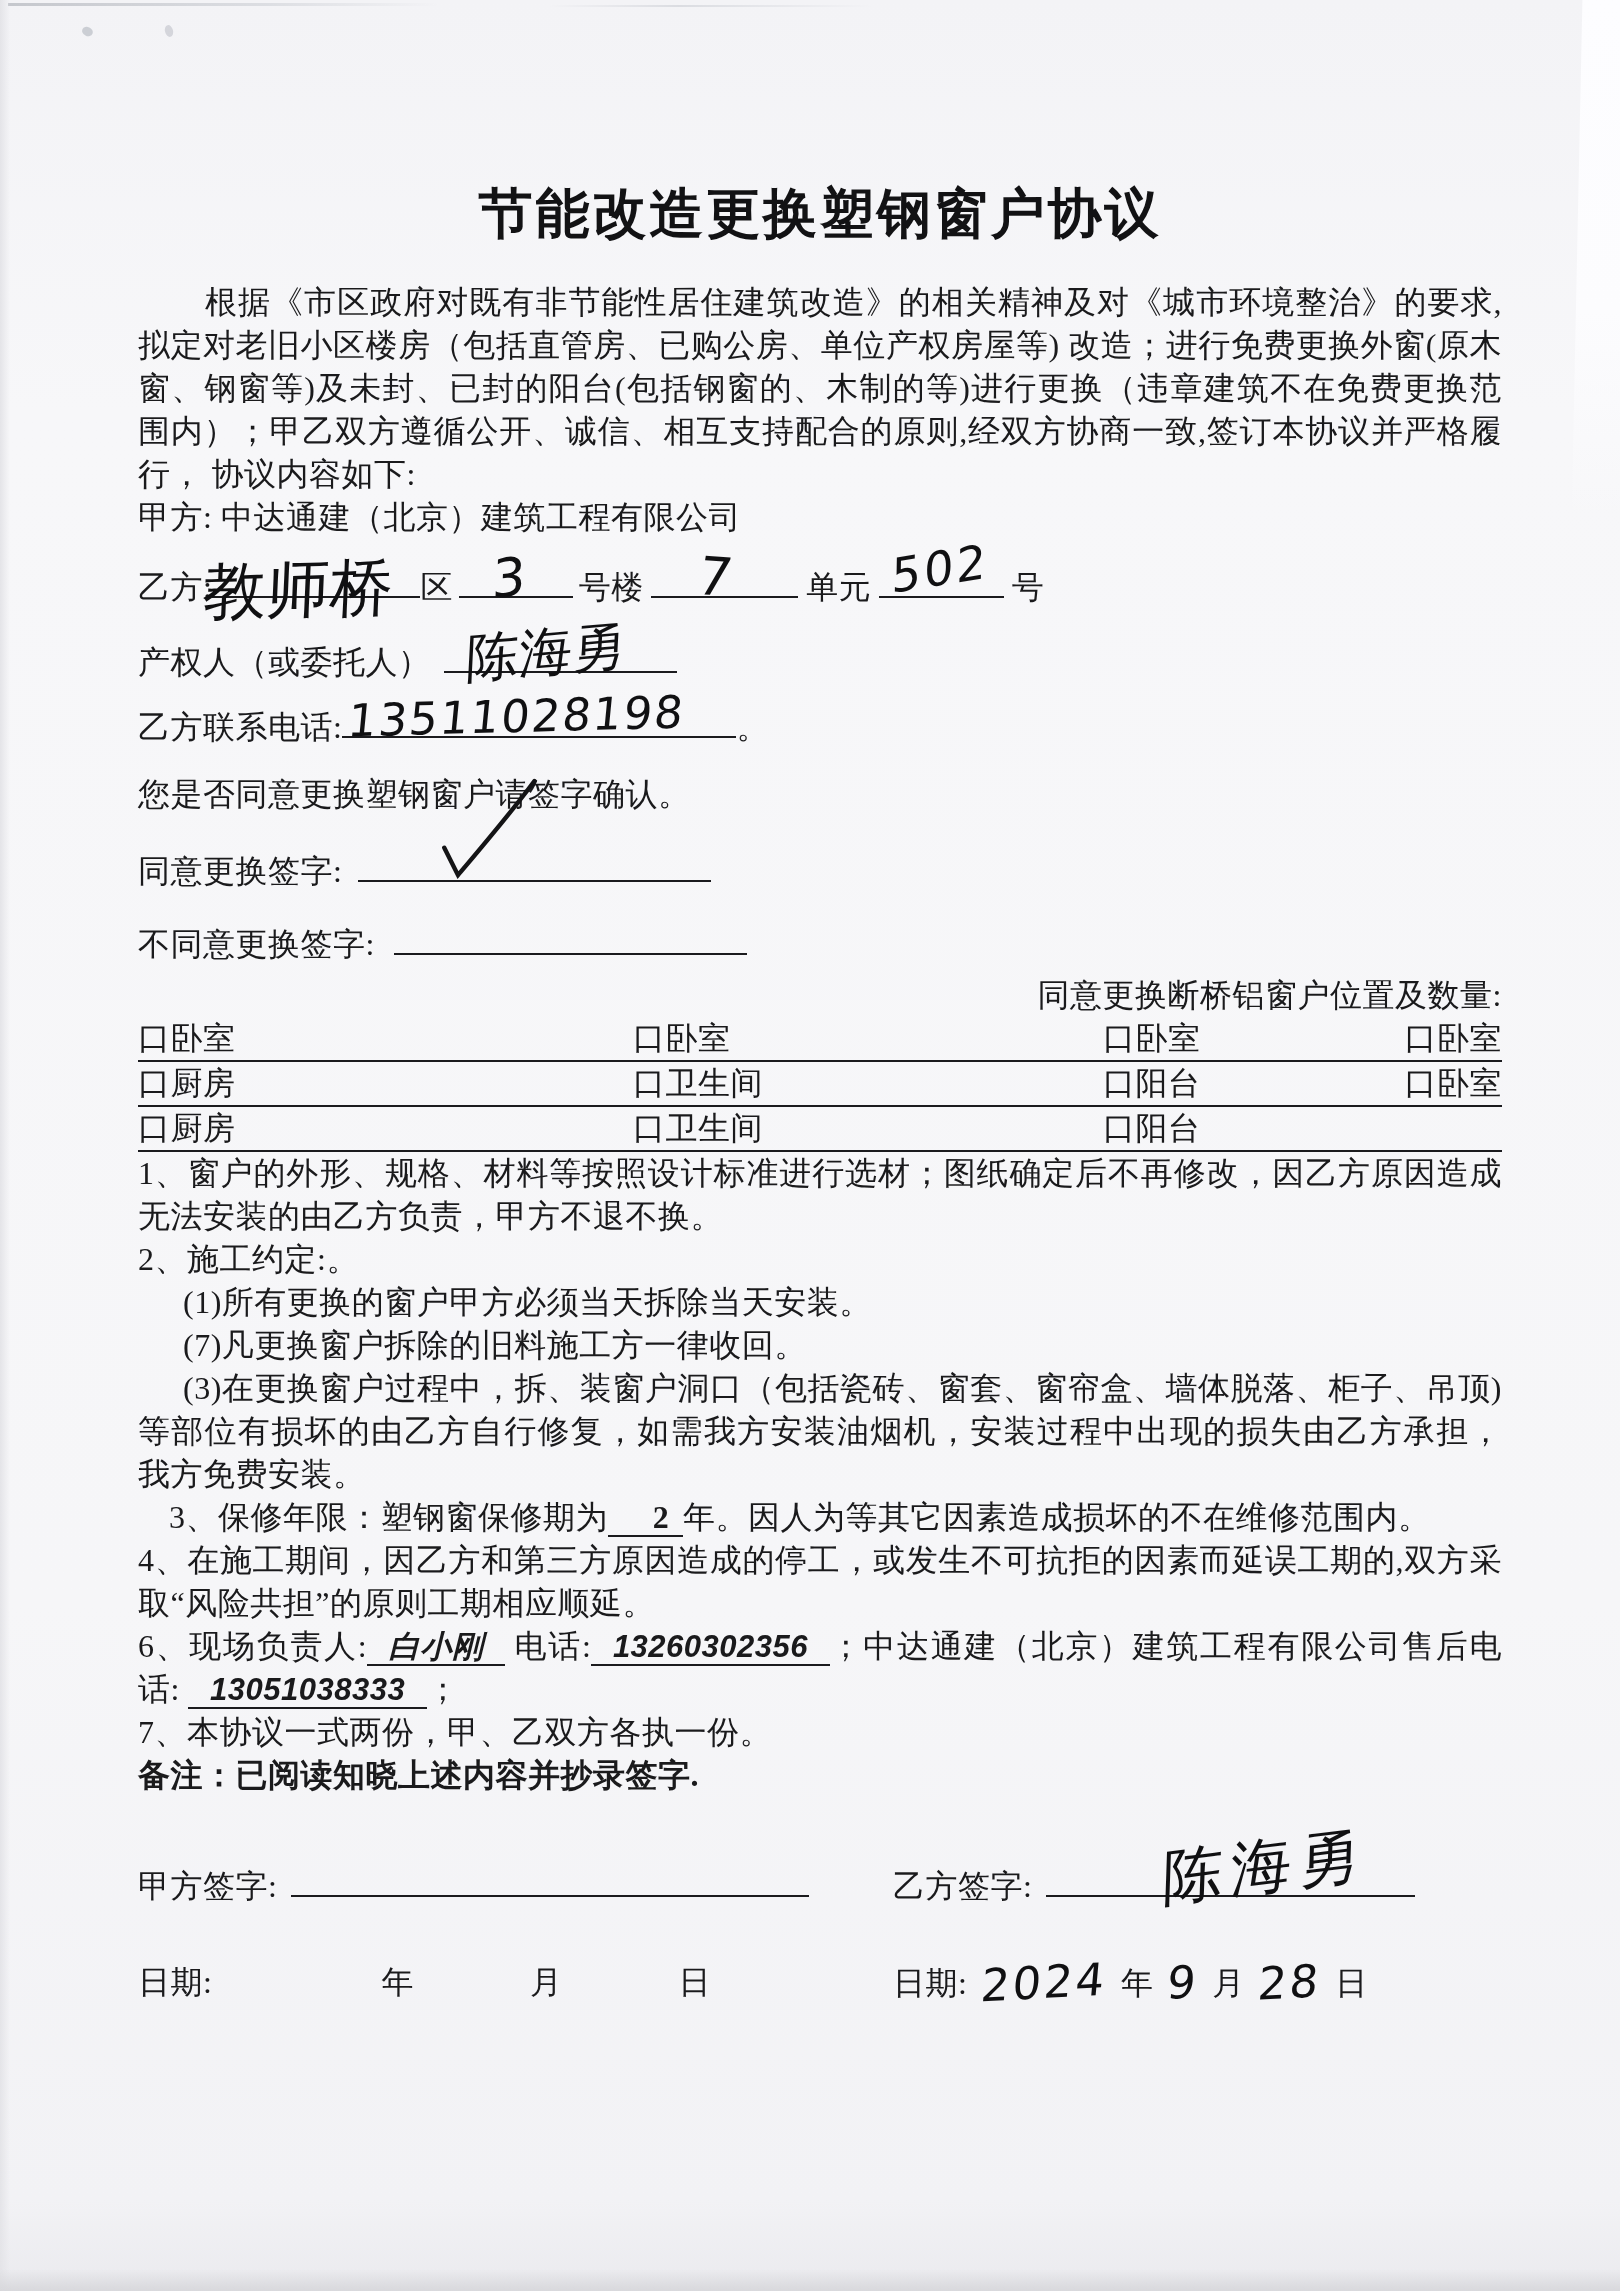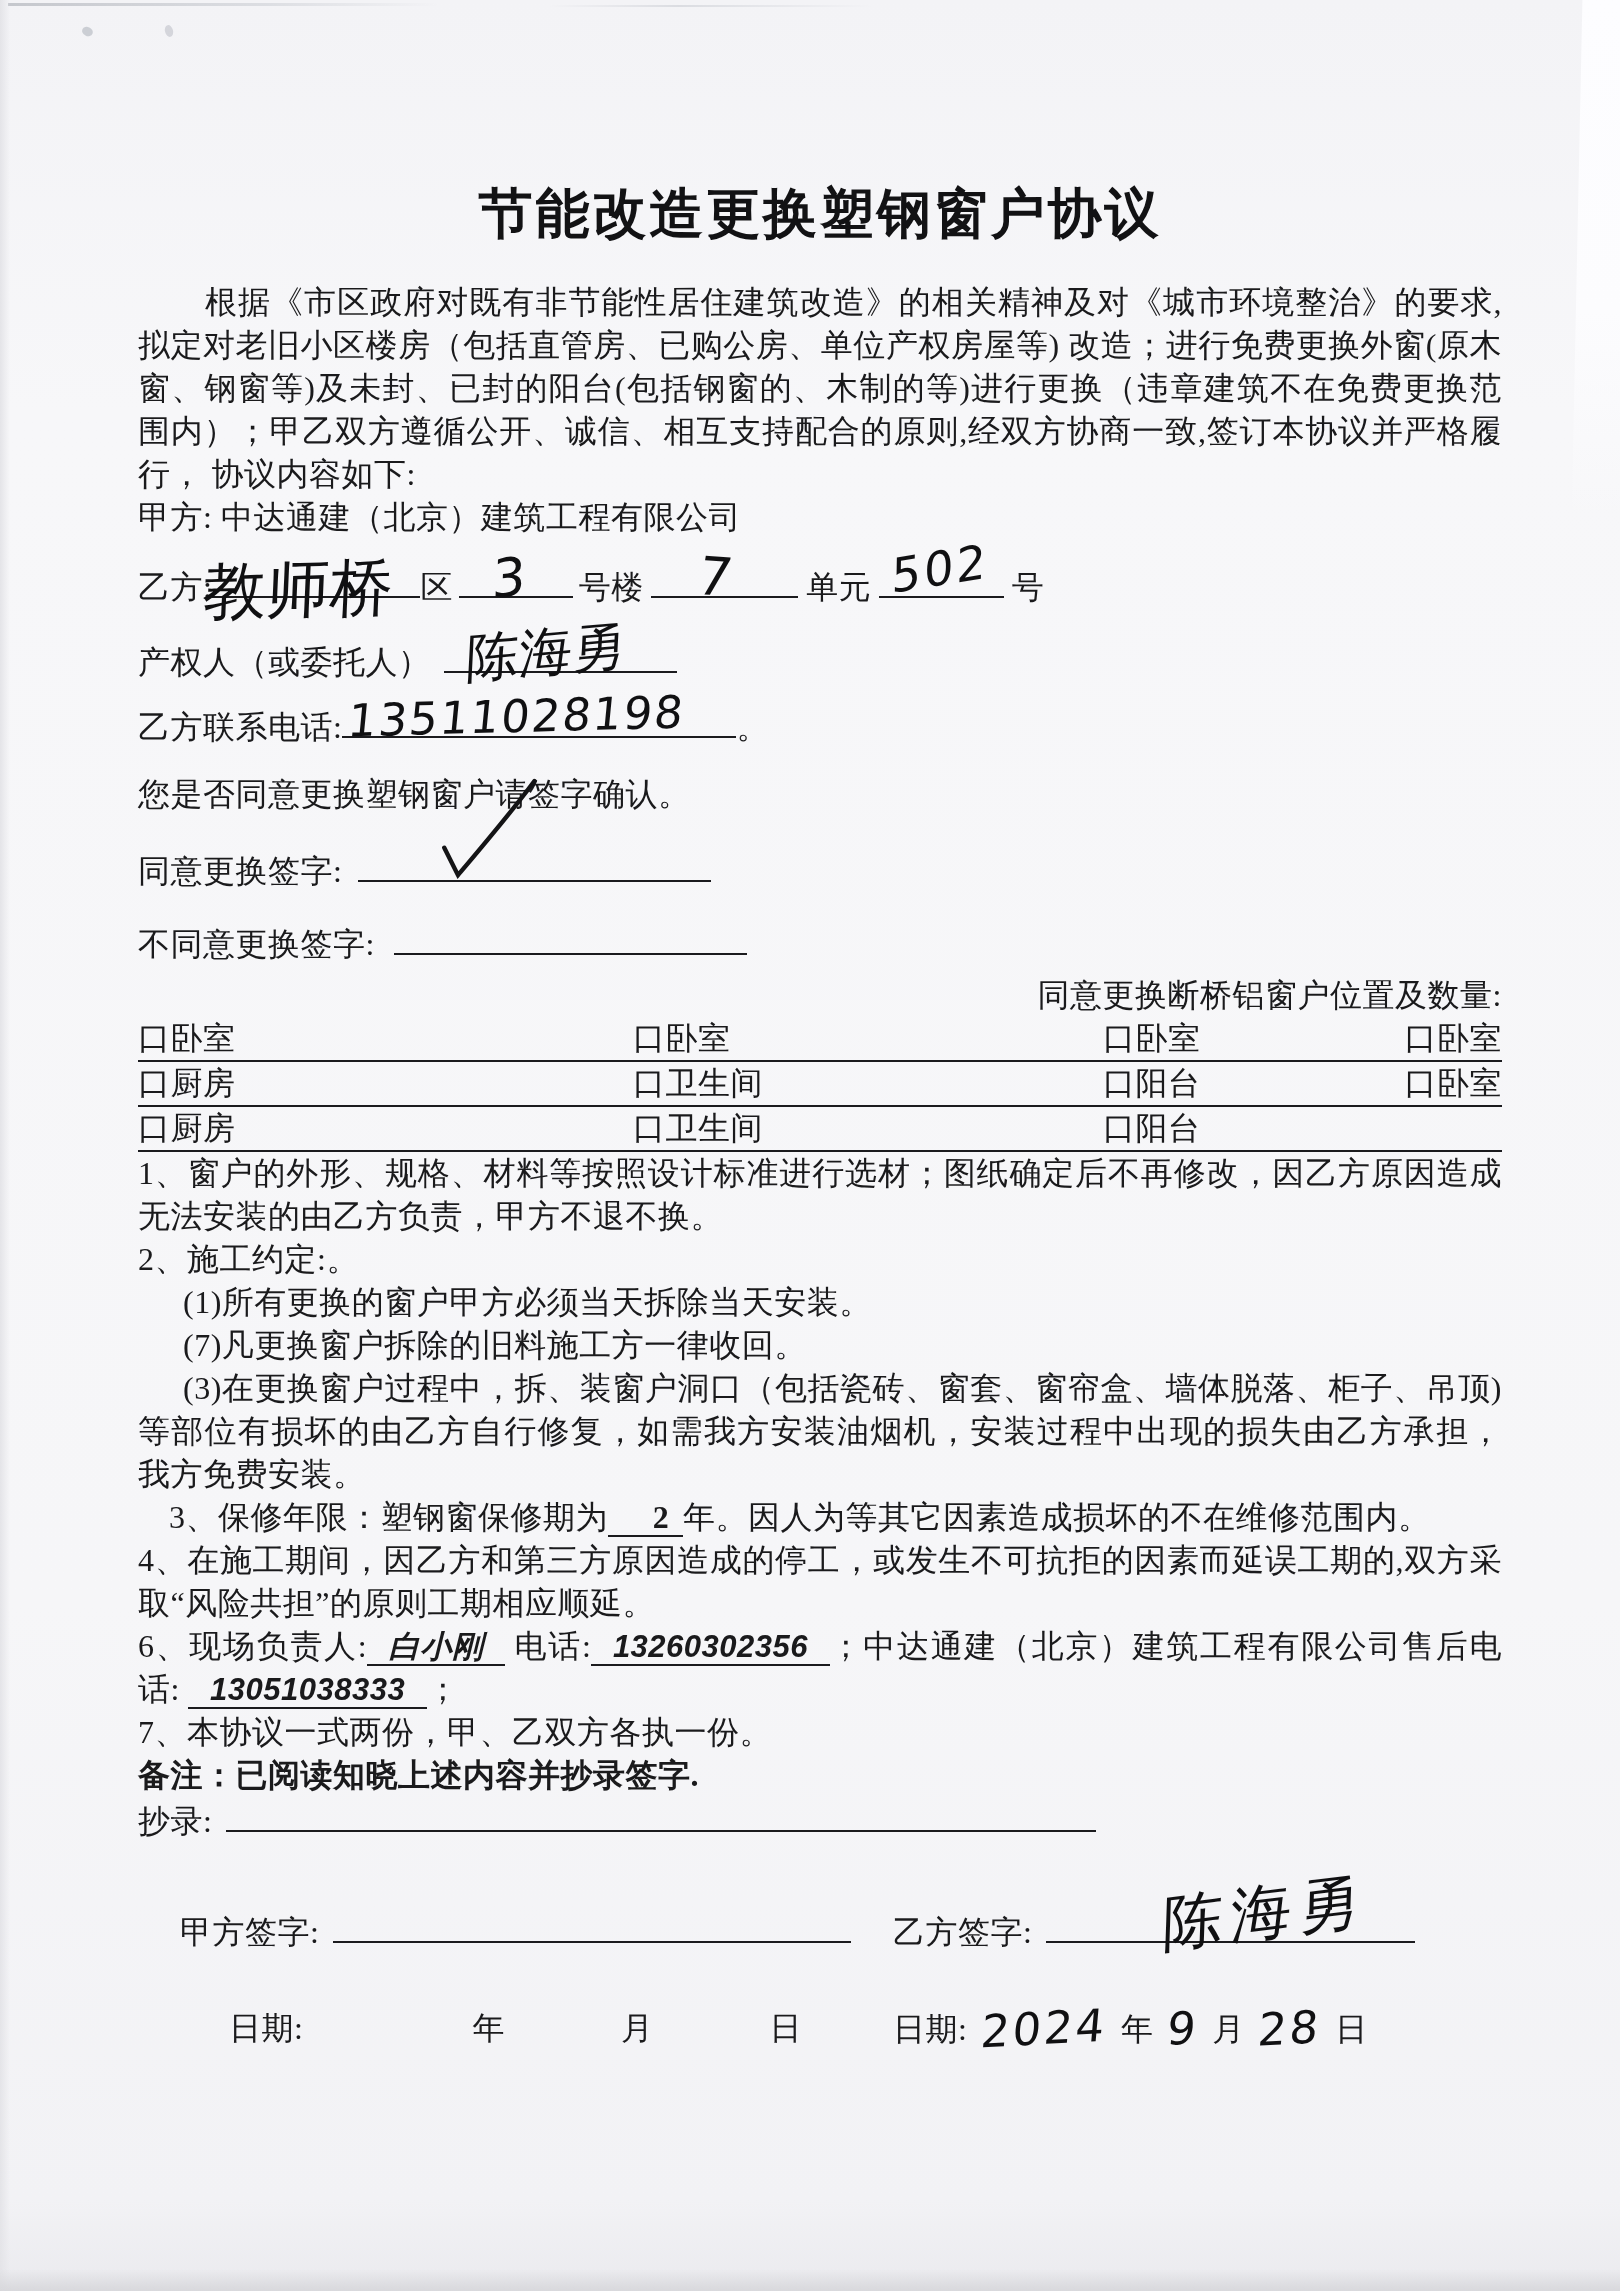--- a/index.html
+++ b/index.html
@@ -73,21 +73,21 @@
   .clause { margin-top:0; }
   .sub-item { text-indent:45px; }
   .indent-sm { text-indent:31px; }
   .inline-val { display:inline-block; border-bottom:2.9px solid #1b1b1e; padding:0 13.7px; font-weight:bold; line-height:35px; }
   .fill-print { display:inline-block; border-bottom:2.9px solid #1b1b1e; padding:0 21.6px; font-weight:bold; line-height:35px;
     font-family:"Liberation Sans","DejaVu Sans",sans-serif; font-size:31px;font-style:italic; }
   .remark { font-weight:bold; }
   .copyline { white-space:nowrap; }
 
   .split { display:flex; white-space:nowrap; }
-  .split .left { width:755px; flex:none;text-align:center; }
+  .split .left { width:755px; flex:none; }
   .split .right { flex:1; }
   .sign-row { margin-top:65px; }
   .date-row { margin-top:53px; }
   .gap-year { display:inline-block; margin-left:169px; }
   .gap-month { display:inline-block; margin-left:116px; }
   .gap-day { display:inline-block; margin-left:116px; }
 </style>
 </head>
 <body>
 
@@ -156,21 +156,20 @@
     <p class="clause indent-sm"><span>3、保修年限：塑钢窗保修期为</span><span class="inline-val">2</span><span>年。因人为等其它因素造成损坏的不在维修范围内。</span></p>
 
     <p class="clause">4、在施工期间，因乙方和第三方原因造成的停工，或发生不可抗拒的因素而延误工期的,双方采取“风险共担”的原则工期相应顺延。</p>
 
     <p class="clause"><span>6、现场负责人:</span><span class="fill-print">白小刚</span> <span>电话:</span><span class="fill-print">13260302356</span><span>；中达通建（北京）建筑工程有限公司售后电话:</span> <span class="fill-print">13051038333</span><span>；</span></p>
 
     <p class="clause">7、本协议一式两份，甲、乙双方各执一份。</p>
 
     <p class="clause remark">备注：已阅读知晓上述内容并抄录签字.</p>
 
-    <p class="clause copyline"><span>抄录:</span><span class="bl bl-copy"></span></p>
 
     <div class="split sign-row">
       <div class="left"><span>甲方签字:</span><span class="bl bl-sign-a"></span></div>
       <div class="right"><span>乙方签字:</span><span class="bl bl-sign-b"><span class="hw hw-sign-b">陈海勇</span></span></div>
     </div>
 
     <div class="split date-row">
       <div class="left"><span>日期:</span><span class="gap-year">年</span><span class="gap-month">月</span><span class="gap-day">日</span></div>
       <div class="right"><span>日期:</span><span class="hw hw-date">2024</span><span>年</span><span class="hw hw-date">9</span><span>月</span><span class="hw hw-date">28</span><span>日</span></div>
     </div>

